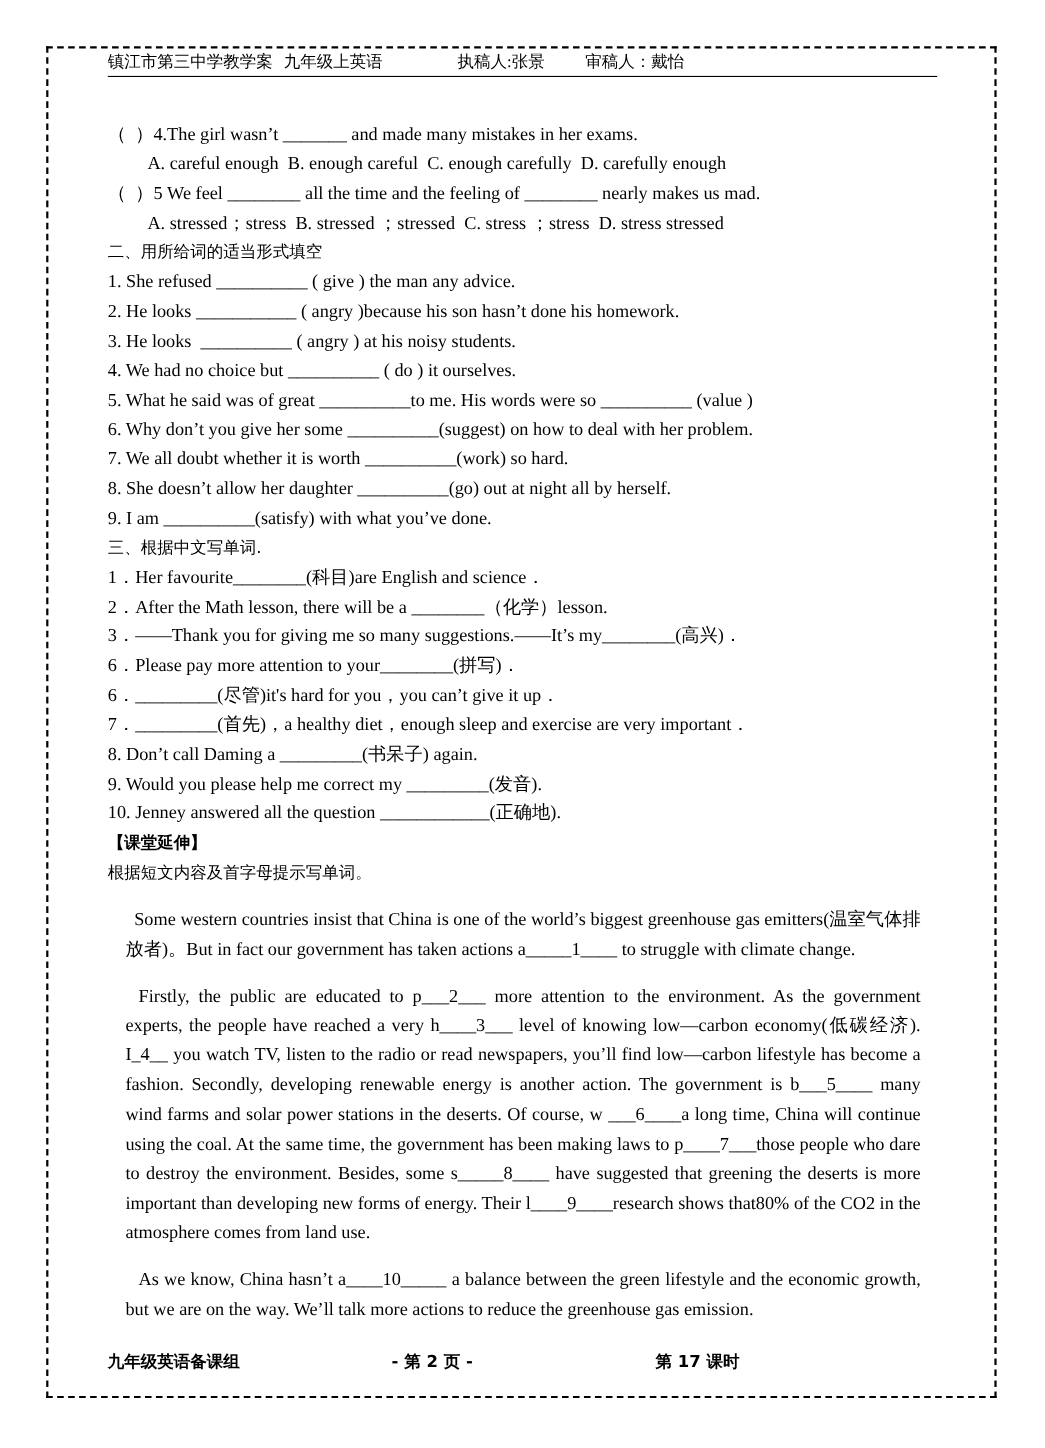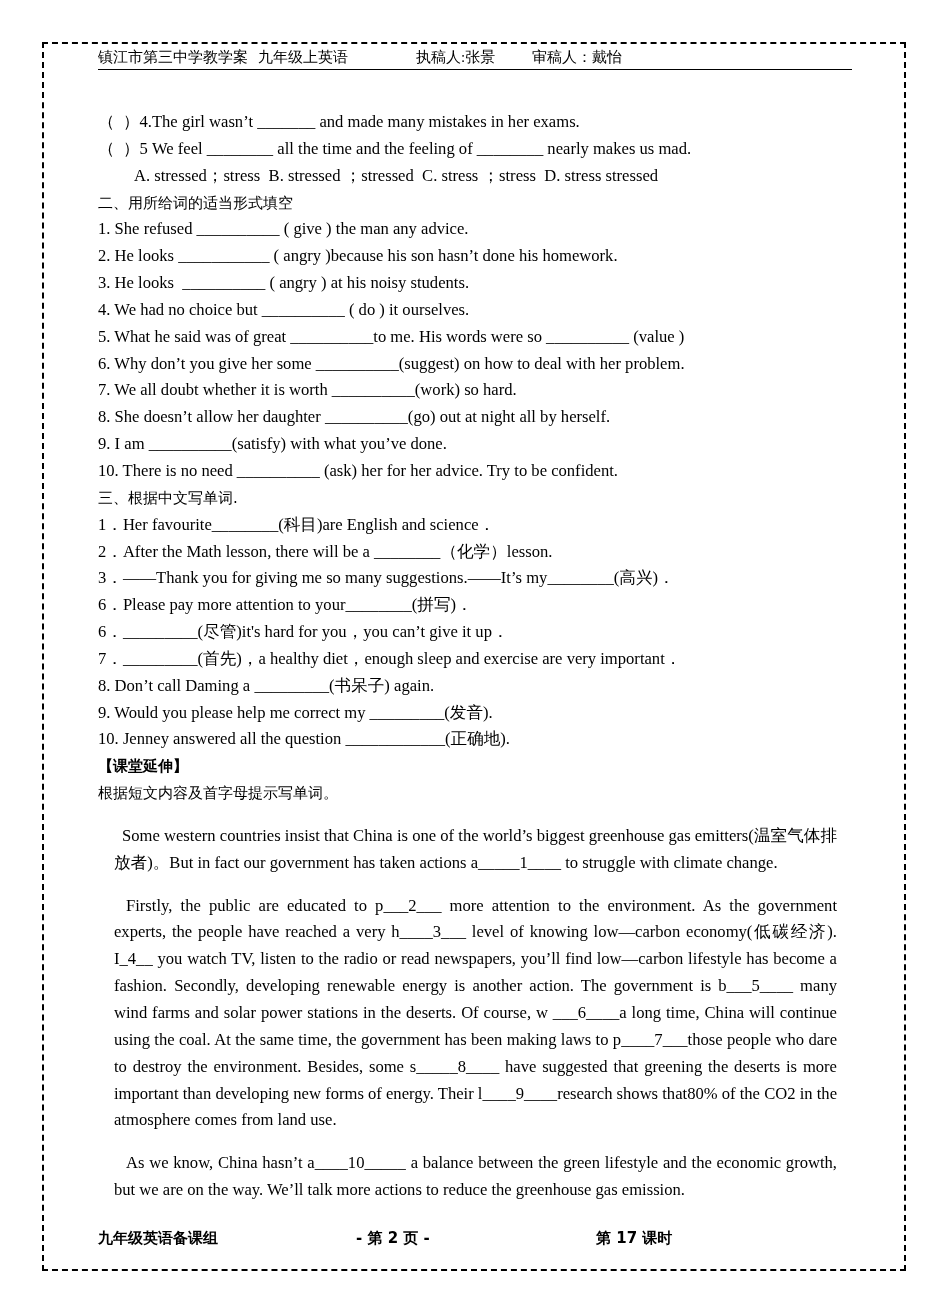--- a/index.html
+++ b/index.html
@@ -29,34 +29,34 @@
 
 <div class="header">
   <span style="left:0">镇江市第三中学教学案</span>
   <span style="left:160px">九年级上英语</span>
   <span style="left:318px">执稿人:张景</span>
   <span style="left:434px">审稿人：戴怡</span>
 </div>
 
 <div class="content">
   <div class="line">（  ）4.The girl wasn’t _______ and made many mistakes in her exams.</div>
+  <div class="line indent">A. careful enough  B. enough careful  C. enough carefully  D. carefully enough</div>
   <div class="line">（  ）5 We feel ________ all the time and the feeling of ________ nearly makes us mad.</div>
   <div class="line indent">A. stressed；stress  B. stressed ；stressed  C. stress ；stress  D. stress stressed</div>
 
   <div class="line cn">二、用所给词的适当形式填空</div>
   <div class="line">1. She refused __________ ( give ) the man any advice.</div>
   <div class="line">2. He looks ___________ ( angry )because his son hasn’t done his homework.</div>
   <div class="line">3. He looks  __________ ( angry ) at his noisy students.</div>
   <div class="line">4. We had no choice but __________ ( do ) it ourselves.</div>
   <div class="line">5. What he said was of great __________to me. His words were so __________ (value )</div>
   <div class="line">6. Why don’t you give her some __________(suggest) on how to deal with her problem.</div>
   <div class="line">7. We all doubt whether it is worth __________(work) so hard.</div>
   <div class="line">8. She doesn’t allow her daughter __________(go) out at night all by herself.</div>
   <div class="line">9. I am __________(satisfy) with what you’ve done.</div>
-  <div class="line">10. There is no need __________ (ask) her for her advice. Try to be confident.</div>
 
   <div class="line cn">三、根据中文写单词.</div>
   <div class="line">1．Her favourite________(科目)are English and science．</div>
   <div class="line">2．After the Math lesson, there will be a ________（化学）lesson.</div>
   <div class="line">3．——Thank you for giving me so many suggestions.——It’s my________(高兴)．</div>
   <div class="line">6．Please pay more attention to your________(拼写)．</div>
   <div class="line">6．_________(尽管)it's hard for you，you can’t give it up．</div>
   <div class="line">7．_________(首先)，a healthy diet，enough sleep and exercise are very important．</div>
   <div class="line">8. Don’t call Daming a _________(书呆子) again.</div>
   <div class="line">9. Would you please help me correct my _________(发音).</div>

